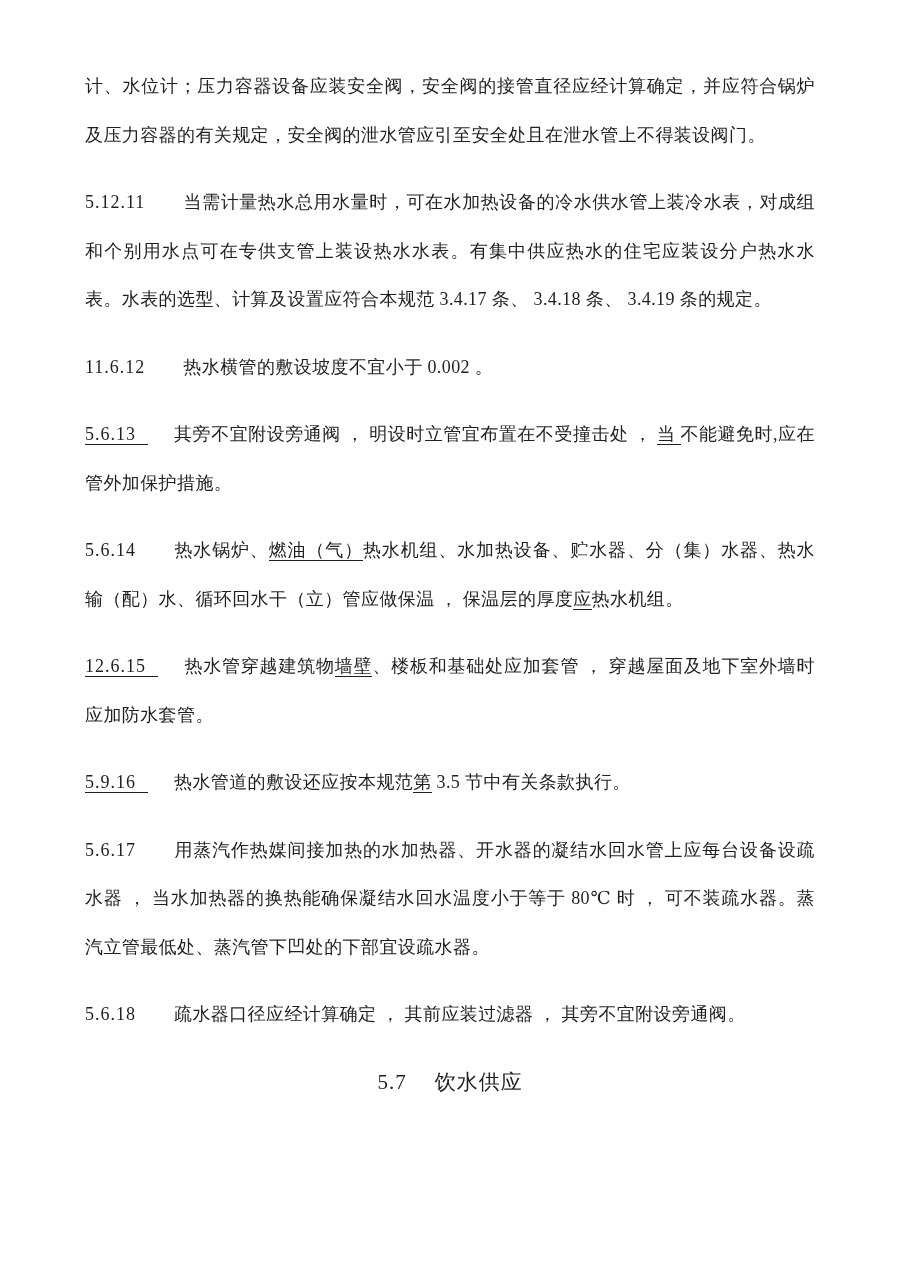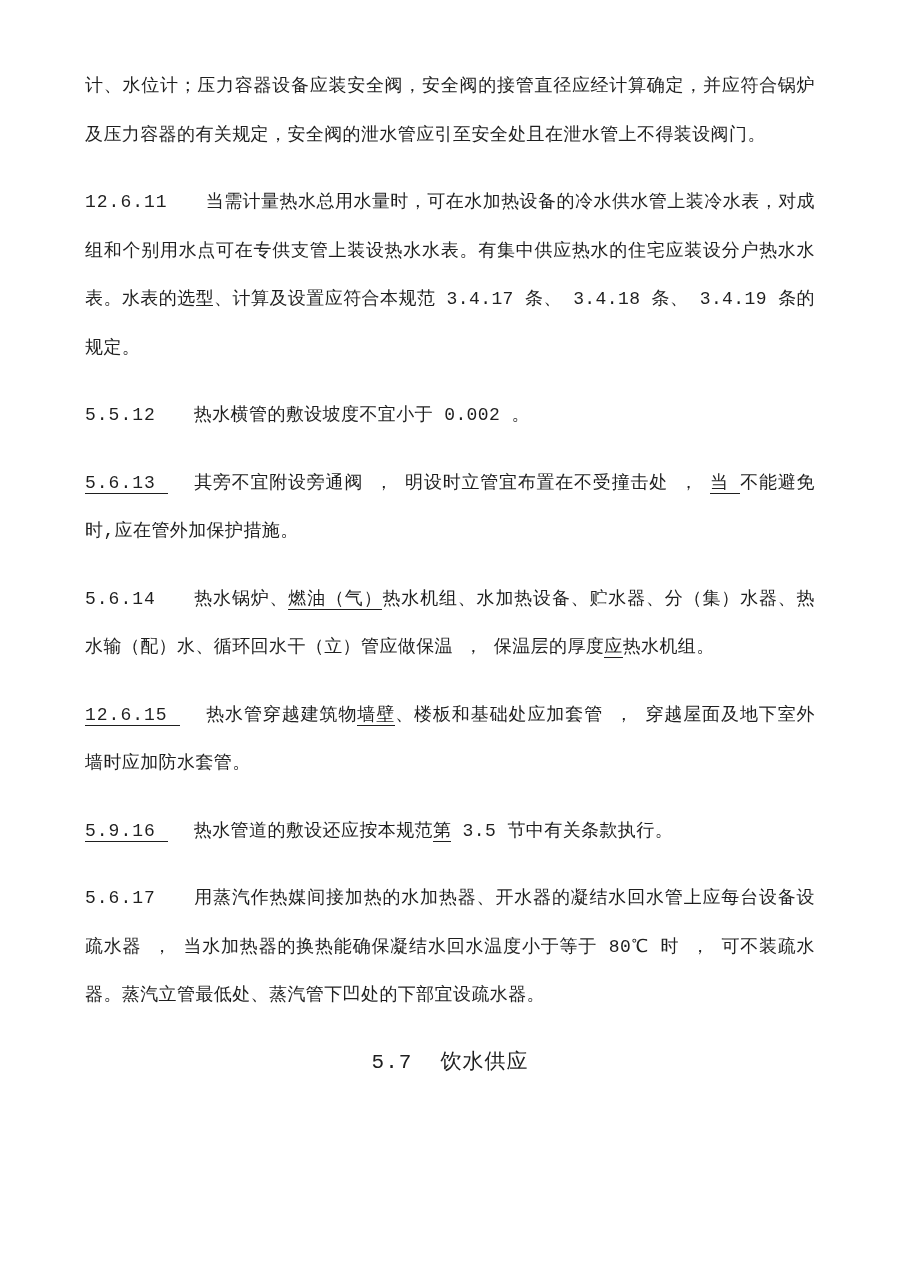--- a/index.html
+++ b/index.html
@@ -18,21 +18,20 @@
   }
   .content {
     padding: 62px 85px 0 85px;
   }
   .para {
     margin: 0 0 19px 0;
     font-size: 18px;
     line-height: 48.5px;
     text-align: justify;
     letter-spacing: 0.4px;
-    font-family: Liberation Mono, monospace;
   }
   .para.heading {
     text-align: center;
     margin-top: 10px;
     font-size: 21px;
     letter-spacing: 1px;
   }
   .num {
     margin-right: 38px;
     letter-spacing: 1px;
@@ -51,22 +50,23 @@
   .seg {
     white-space: pre-wrap;
   }
 </style>
 </head>
 <body>
 
 <div class="page">
   <div class="content" id="content">
       <p class="para"><span class="seg">计、水位计；压力容器设备应装安全阀，安全阀的接管直径应经计算确定，并应符合锅炉及压力容器的有关规定，安全阀的泄水管应引至安全处且在泄水管上不得装设阀门。</span></p>
-      <p class="para"><span class="num">12.6.11</span><span class="seg">当需计量热水总用水量时，可在水加热设备的冷水供水管上装冷水表，对成组和个别用水点可在专供支管上装设热水水表。有集中供应热水的住宅应装设分户热水水表。水表的选型、计算及设置应符合本规范 3.4.17 条、 3.4.18 条、 3.4.19 条的规定。</span></p>
-      <p class="para"><span class="num">5.5.12</span><span class="seg">热水横管的敷设坡度不宜小于 0.002 。</span></p>
+      <p class="para"><span class="num">5.12.11</span><span class="seg">当需计量热水总用水量时，可在水加热设备的冷水供水管上装冷水表，对成组和个别用水点可在专供支管上装设热水水表。有集中供应热水的住宅应装设分户热水水表。水表的选型、计算及设置应符合本规范 3.4.17 条、 3.4.18 条、 3.4.19 条的规定。</span></p>
+      <p class="para"><span class="num">11.6.12</span><span class="seg">热水横管的敷设坡度不宜小于 0.002 。</span></p>
       <p class="para"><span class="num u">5.6.13</span><span class="seg">其旁不宜附设旁通阀 ， 明设时立管宜布置在不受撞击处 ， </span><span class="seg u">当 </span><span class="seg">不能避免时,应在管外加保护措施。</span></p>
       <p class="para"><span class="num">5.6.14</span><span class="seg">热水锅炉、</span><span class="seg u">燃油（气）</span><span class="seg">热水机组、水加热设备、贮水器、分（集）水器、热水输（配）水、循环回水干（立）管应做保温 ， 保温层的厚度</span><span class="seg u">应</span><span class="seg">热水机组。</span></p>
       <p class="para"><span class="num u">12.6.15</span><span class="seg">热水管穿越建筑物</span><span class="seg u">墙壁</span><span class="seg">、楼板和基础处应加套管 ， 穿越屋面及地下室外墙时应加防水套管。</span></p>
       <p class="para"><span class="num u">5.9.16</span><span class="seg">热水管道的敷设还应按本规范</span><span class="seg u">第</span><span class="seg"> 3.5 节中有关条款执行。</span></p>
       <p class="para"><span class="num">5.6.17</span><span class="seg">用蒸汽作热媒间接加热的水加热器、开水器的凝结水回水管上应每台设备设疏水器 ， 当水加热器的换热能确保凝结水回水温度小于等于 80℃ 时 ， 可不装疏水器。蒸汽立管最低处、蒸汽管下凹处的下部宜设疏水器。</span></p>
+      <p class="para"><span class="num">5.6.18</span><span class="seg">疏水器口径应经计算确定 ， 其前应装过滤器 ， 其旁不宜附设旁通阀。</span></p>
       <p class="para heading"><span class="num">5.7</span><span class="seg">饮水供应</span></p>
     </div>
 </div>
 
 </body></html>

